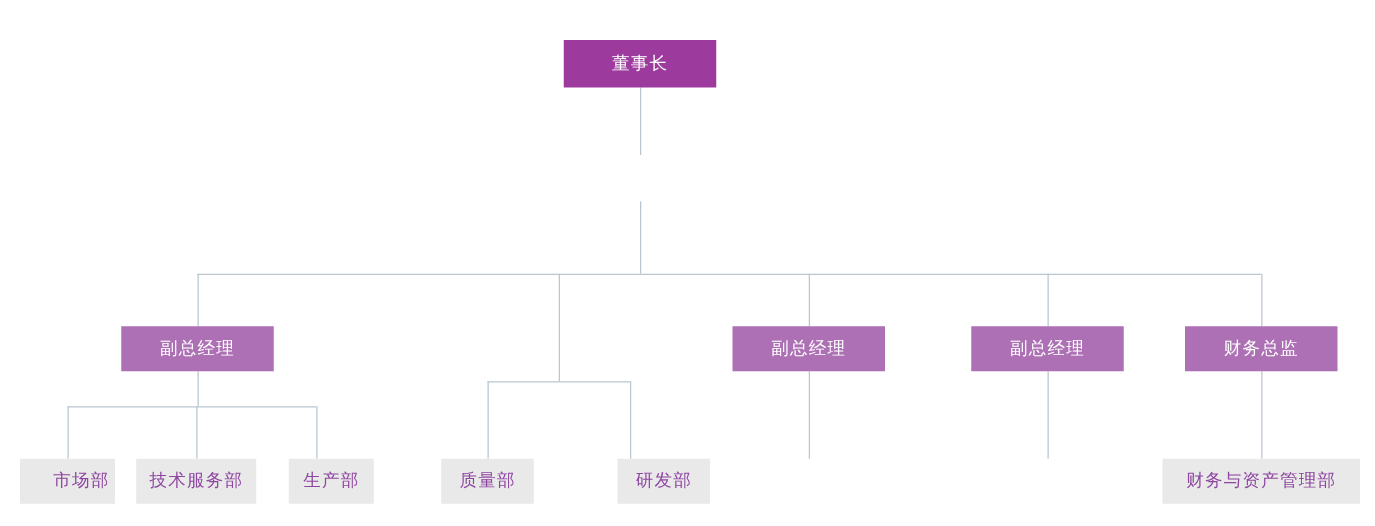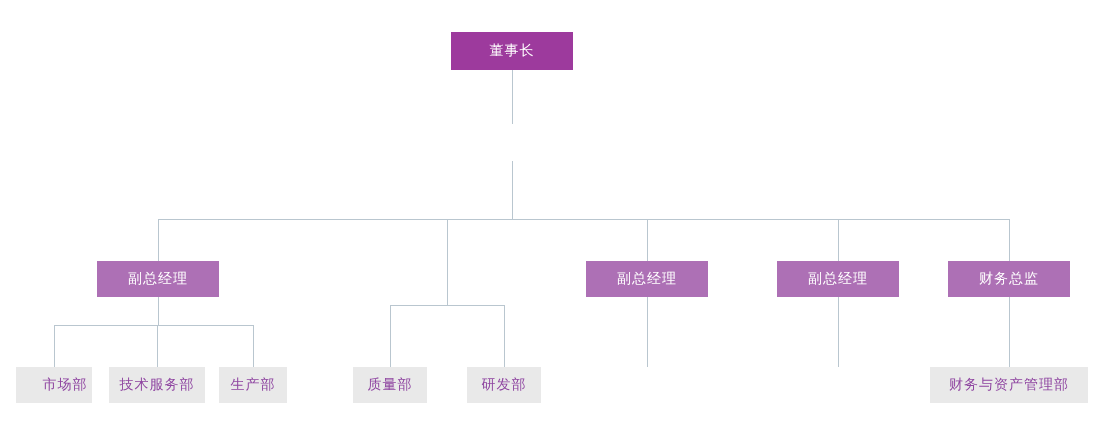--- a/index.html
+++ b/index.html
@@ -67,17 +67,17 @@
     <div class="connector" style="left: 647px; top: 297px; width: 1px; height: 70px;"></div>
     <div class="connector" style="left: 838px; top: 297px; width: 1px; height: 70px;"></div>
     <div class="connector" style="left: 1009px; top: 297px; width: 1px; height: 70px;"></div>
     <div class="node node-executive" style="left: 451px; top: 32px; width: 122px; height: 38px;">董事长</div>
     <div class="node node-manager" style="left: 97px; top: 261px; width: 122px; height: 36px;">副总经理</div>
     <div class="node node-manager" style="left: 586px; top: 261px; width: 122px; height: 36px;">副总经理</div>
     <div class="node node-manager" style="left: 777px; top: 261px; width: 122px; height: 36px;">副总经理</div>
     <div class="node node-manager" style="left: 948px; top: 261px; width: 122px; height: 36px;">财务总监</div>
     <div class="node node-department" style="left: 16px; top: 367px; width: 76px; height: 36px; padding-left: 22px;">市场部</div>
     <div class="node node-department" style="left: 109px; top: 367px; width: 96px; height: 36px;">技术服务部</div>
-    <div class="node node-department" style="left: 219px; top: 367px; width: 68px; height: 36px;">生产部</div>
+    <div class="node node-department" style="left: 231px; top: 367px; width: 68px; height: 36px;">生产部</div>
     <div class="node node-department" style="left: 353px; top: 367px; width: 74px; height: 36px;">质量部</div>
-    <div class="node node-department" style="left: 467px; top: 367px; width: 74px; height: 36px;">研发部</div>
+    <div class="node node-department" style="left: 494px; top: 367px; width: 74px; height: 36px;">研发部</div>
     <div class="node node-department" style="left: 930px; top: 367px; width: 158px; height: 36px;">财务与资产管理部</div>
   </div>
 
 </body></html>

